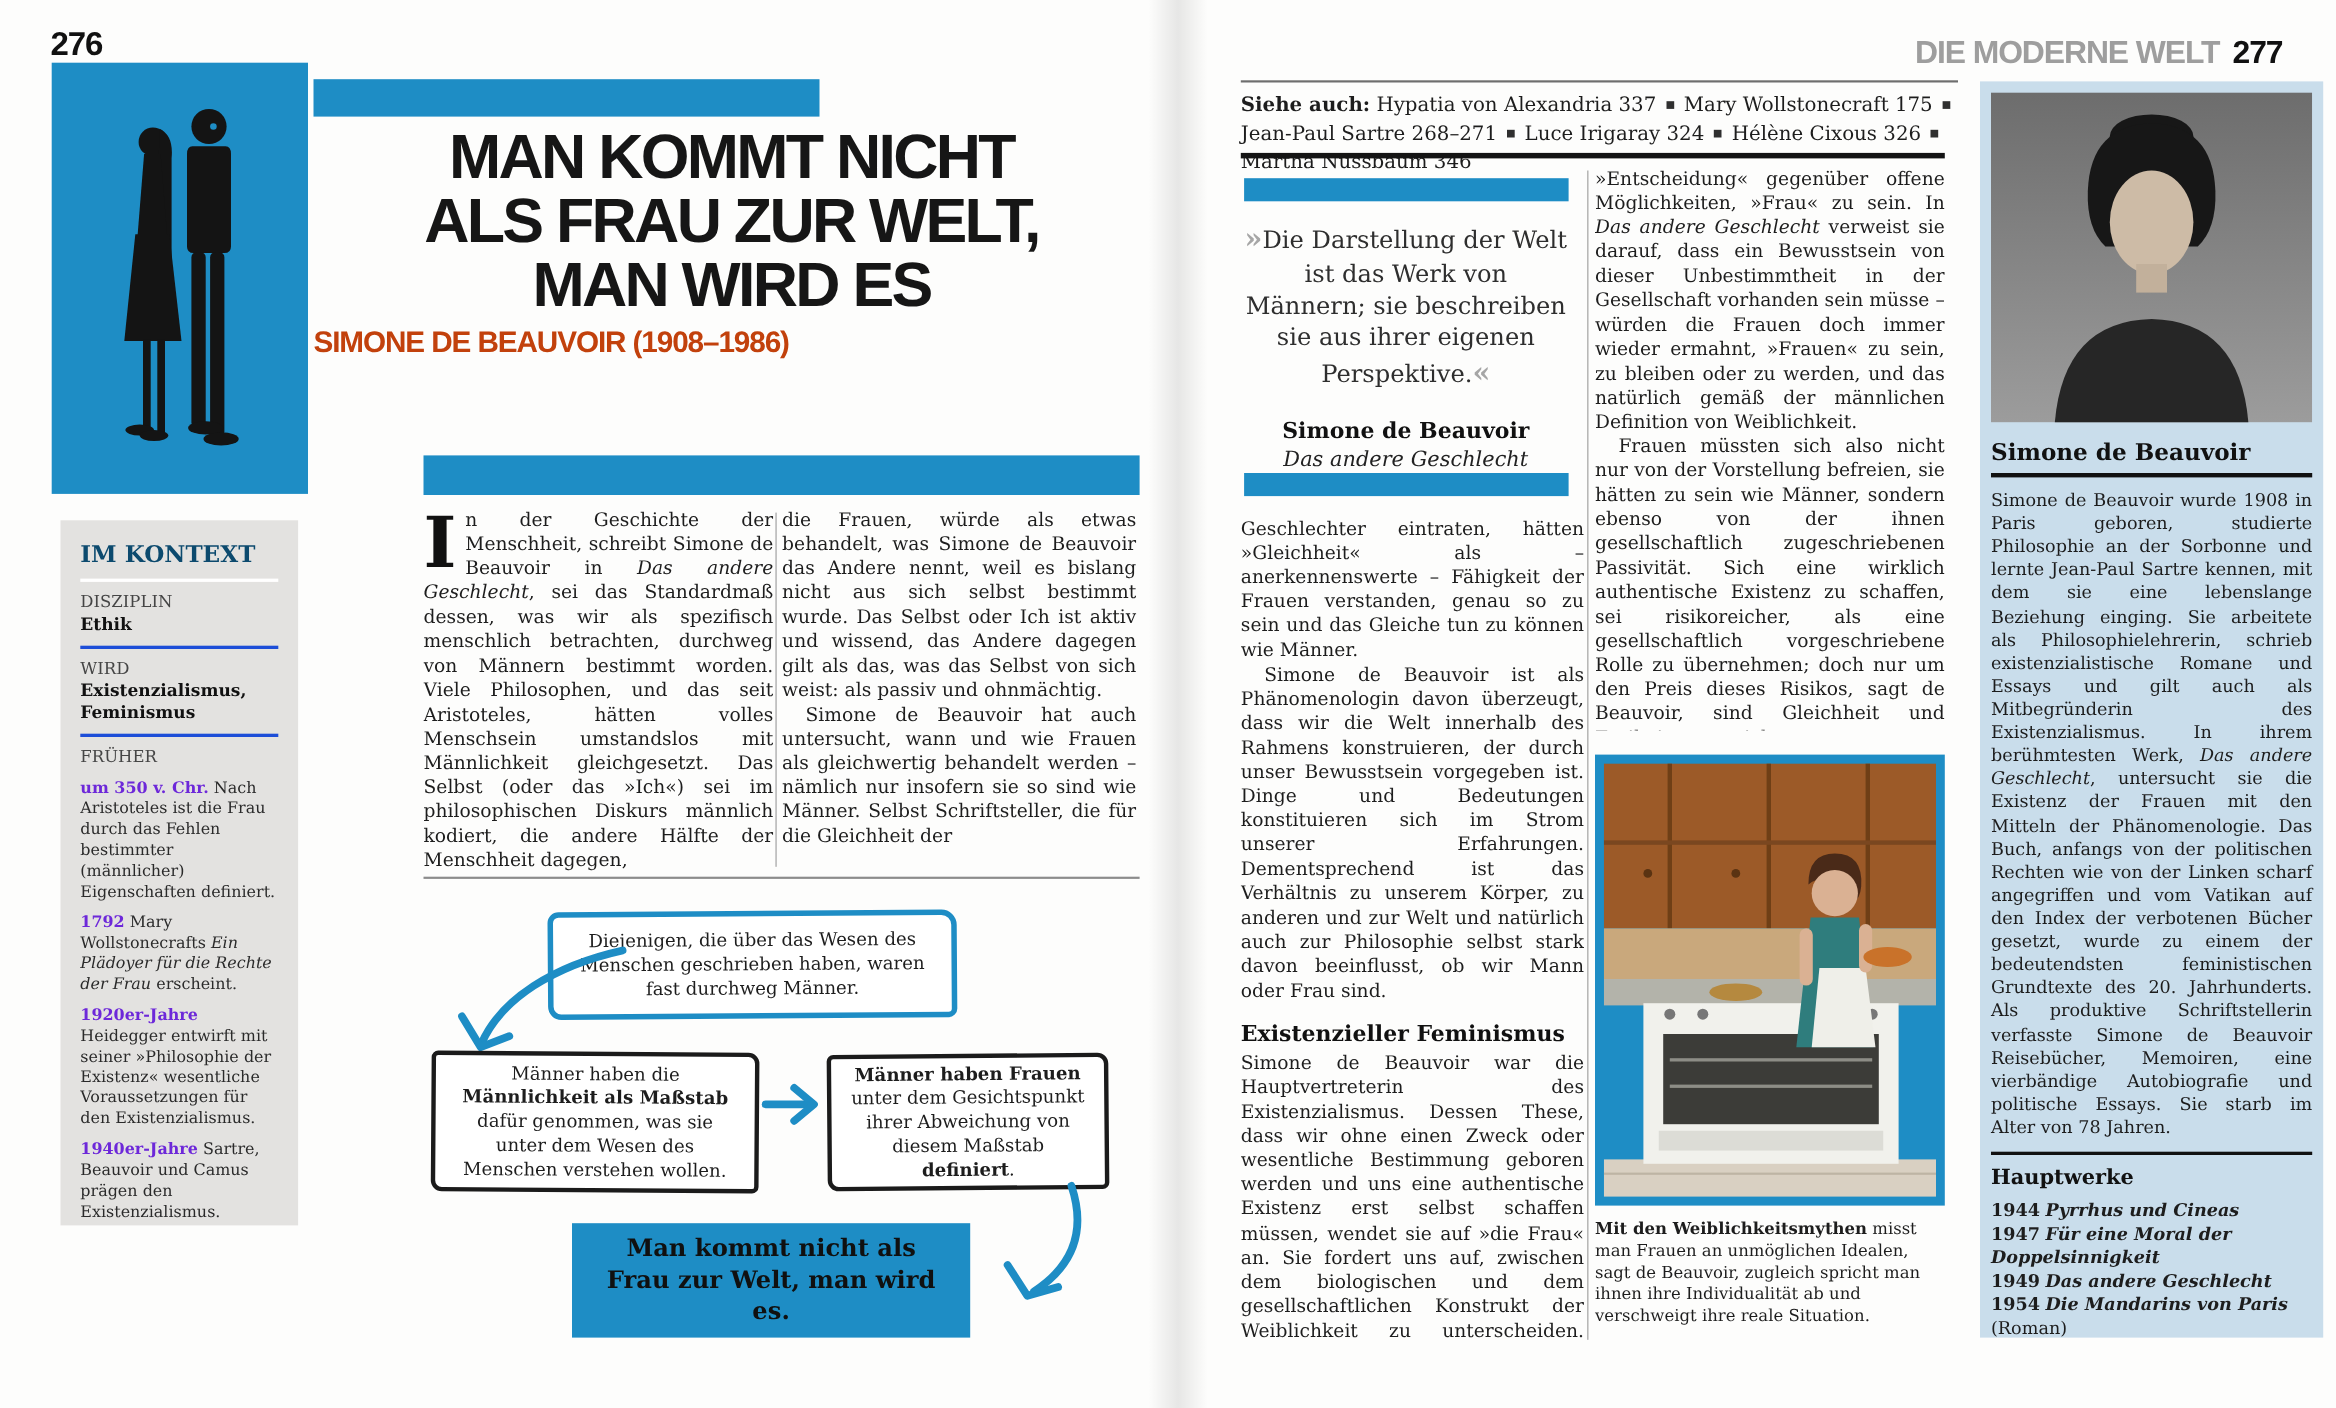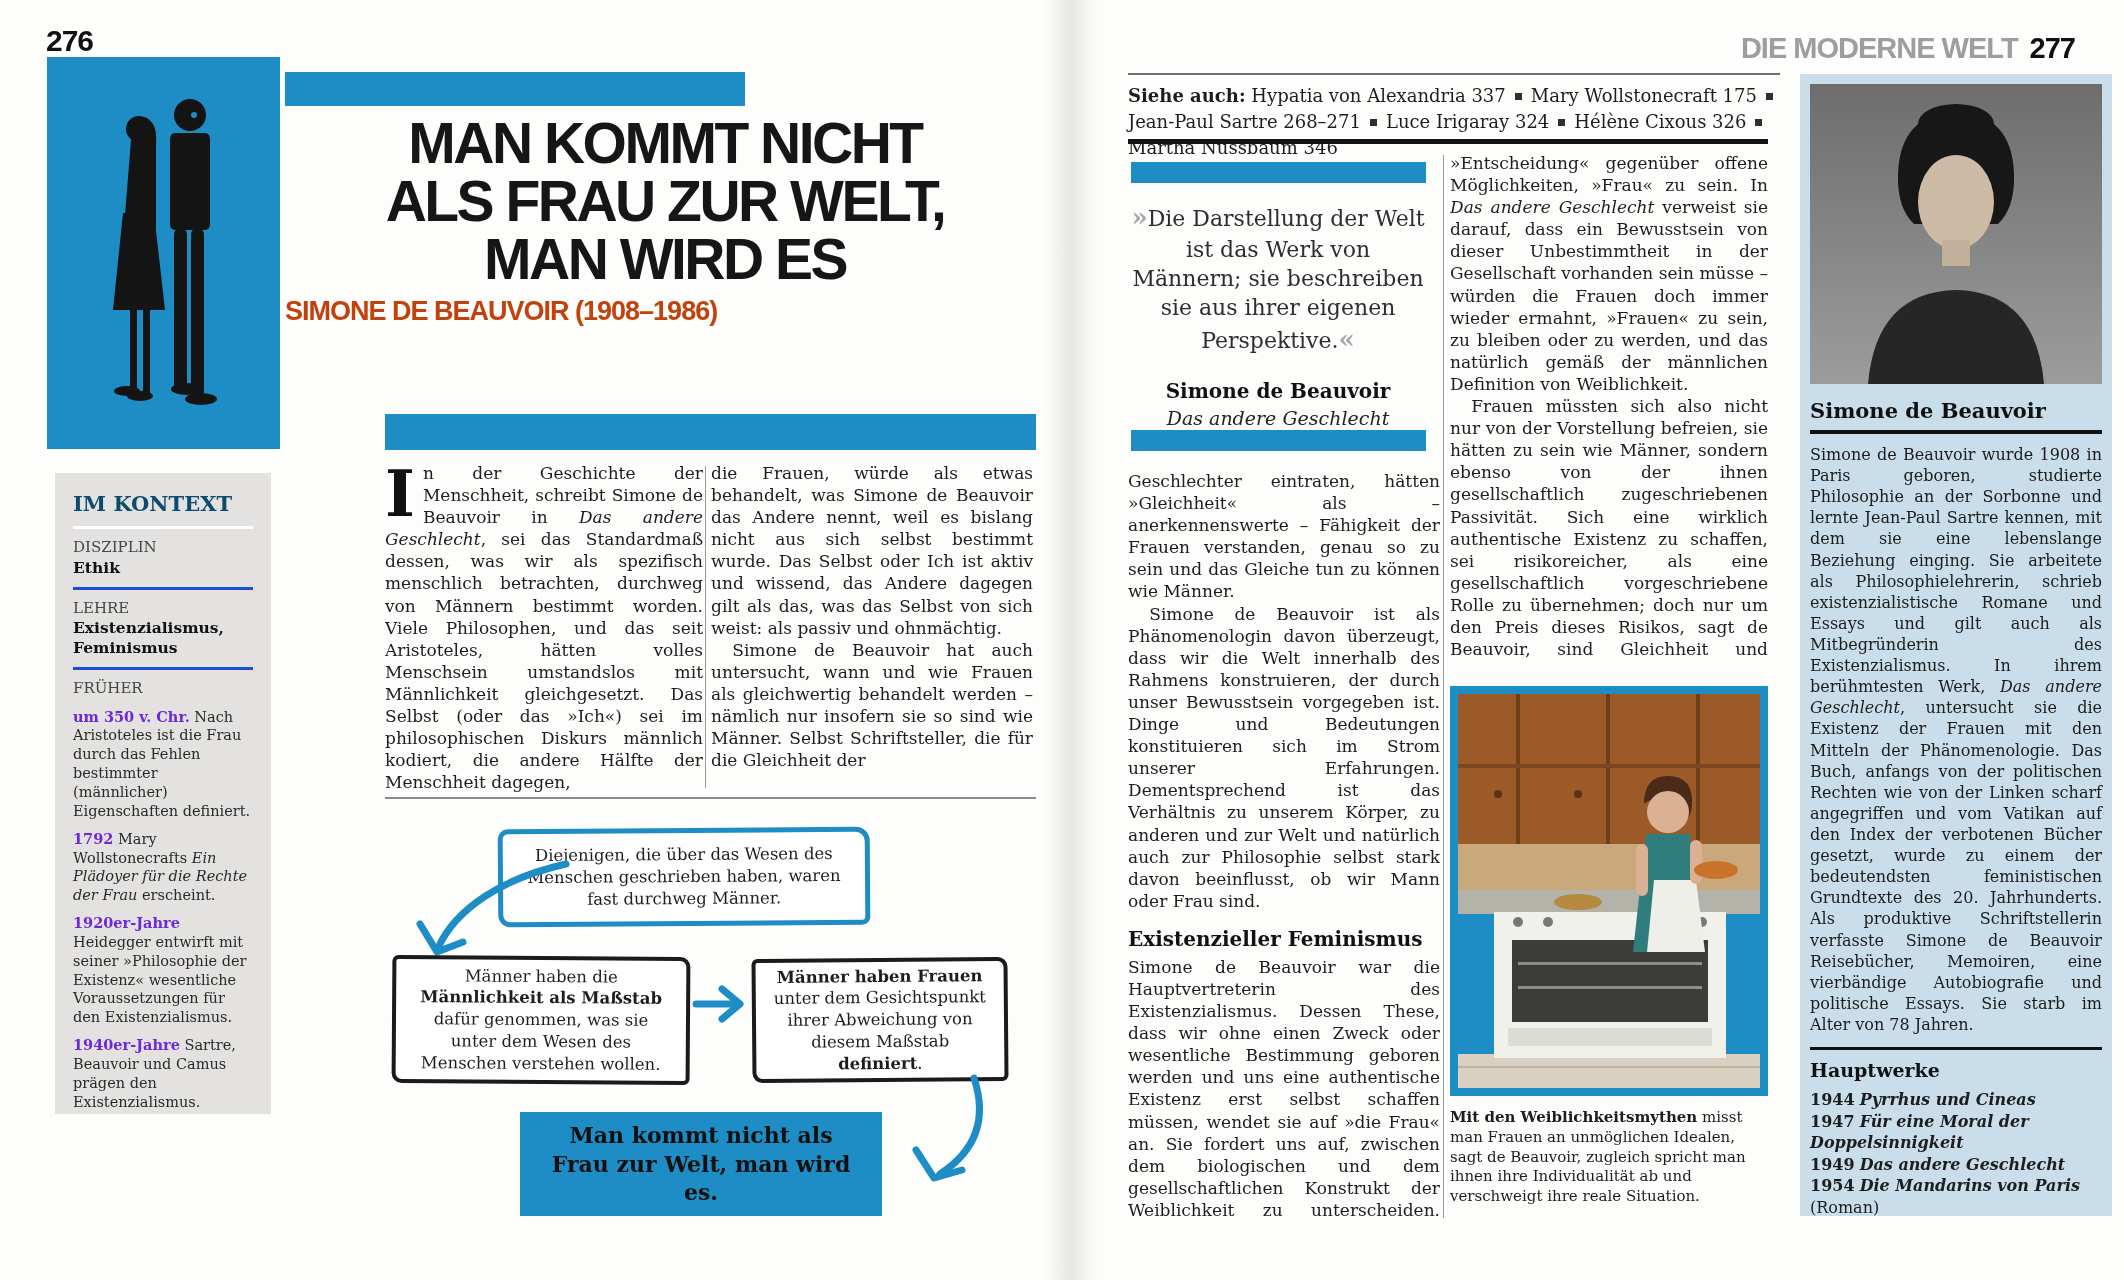--- a/index.html
+++ b/index.html
@@ -130,21 +130,21 @@
   </div>
   <div class="abs headline-sub cond">SIMONE DE BEAUVOIR (1908–1986)</div>
 
   <div class="abs ctx-panel">
     <div class="ctx-title">IM KONTEXT</div>
     <div class="ctx-sec">
       <div class="ctx-label">DISZIPLIN</div>
       <div class="ctx-value">Ethik</div>
     </div>
     <div class="ctx-sec">
-      <div class="ctx-label">LEHRE</div>
+      <div class="ctx-label">WIRD</div>
       <div class="ctx-value">Existenzialismus, Feminismus</div>
     </div>
     <div class="ctx-sec">
       <div class="ctx-label">FRÜHER</div>
       <div class="ctx-item"><span class="b">um 350 v. Chr.</span><span> Nach Aristoteles ist die Frau durch das Fehlen bestimmter (männlicher) Eigenschaften definiert.</span></div>
       <div class="ctx-item"><span class="b">1792</span><span> Mary Wollstonecrafts </span><span class="ital">Ein Plädoyer für die Rechte der Frau</span><span> erscheint.</span></div>
       <div class="ctx-item"><span class="b">1920er-Jahre</span><span> Heidegger entwirft mit seiner »Philosophie der Existenz« wesentliche Voraussetzungen für den Existenzialismus.</span></div>
       <div class="ctx-item"><span class="b">1940er-Jahre</span><span> Sartre, Beauvoir und Camus prägen den Existenzialismus.</span></div>
     </div>
 

